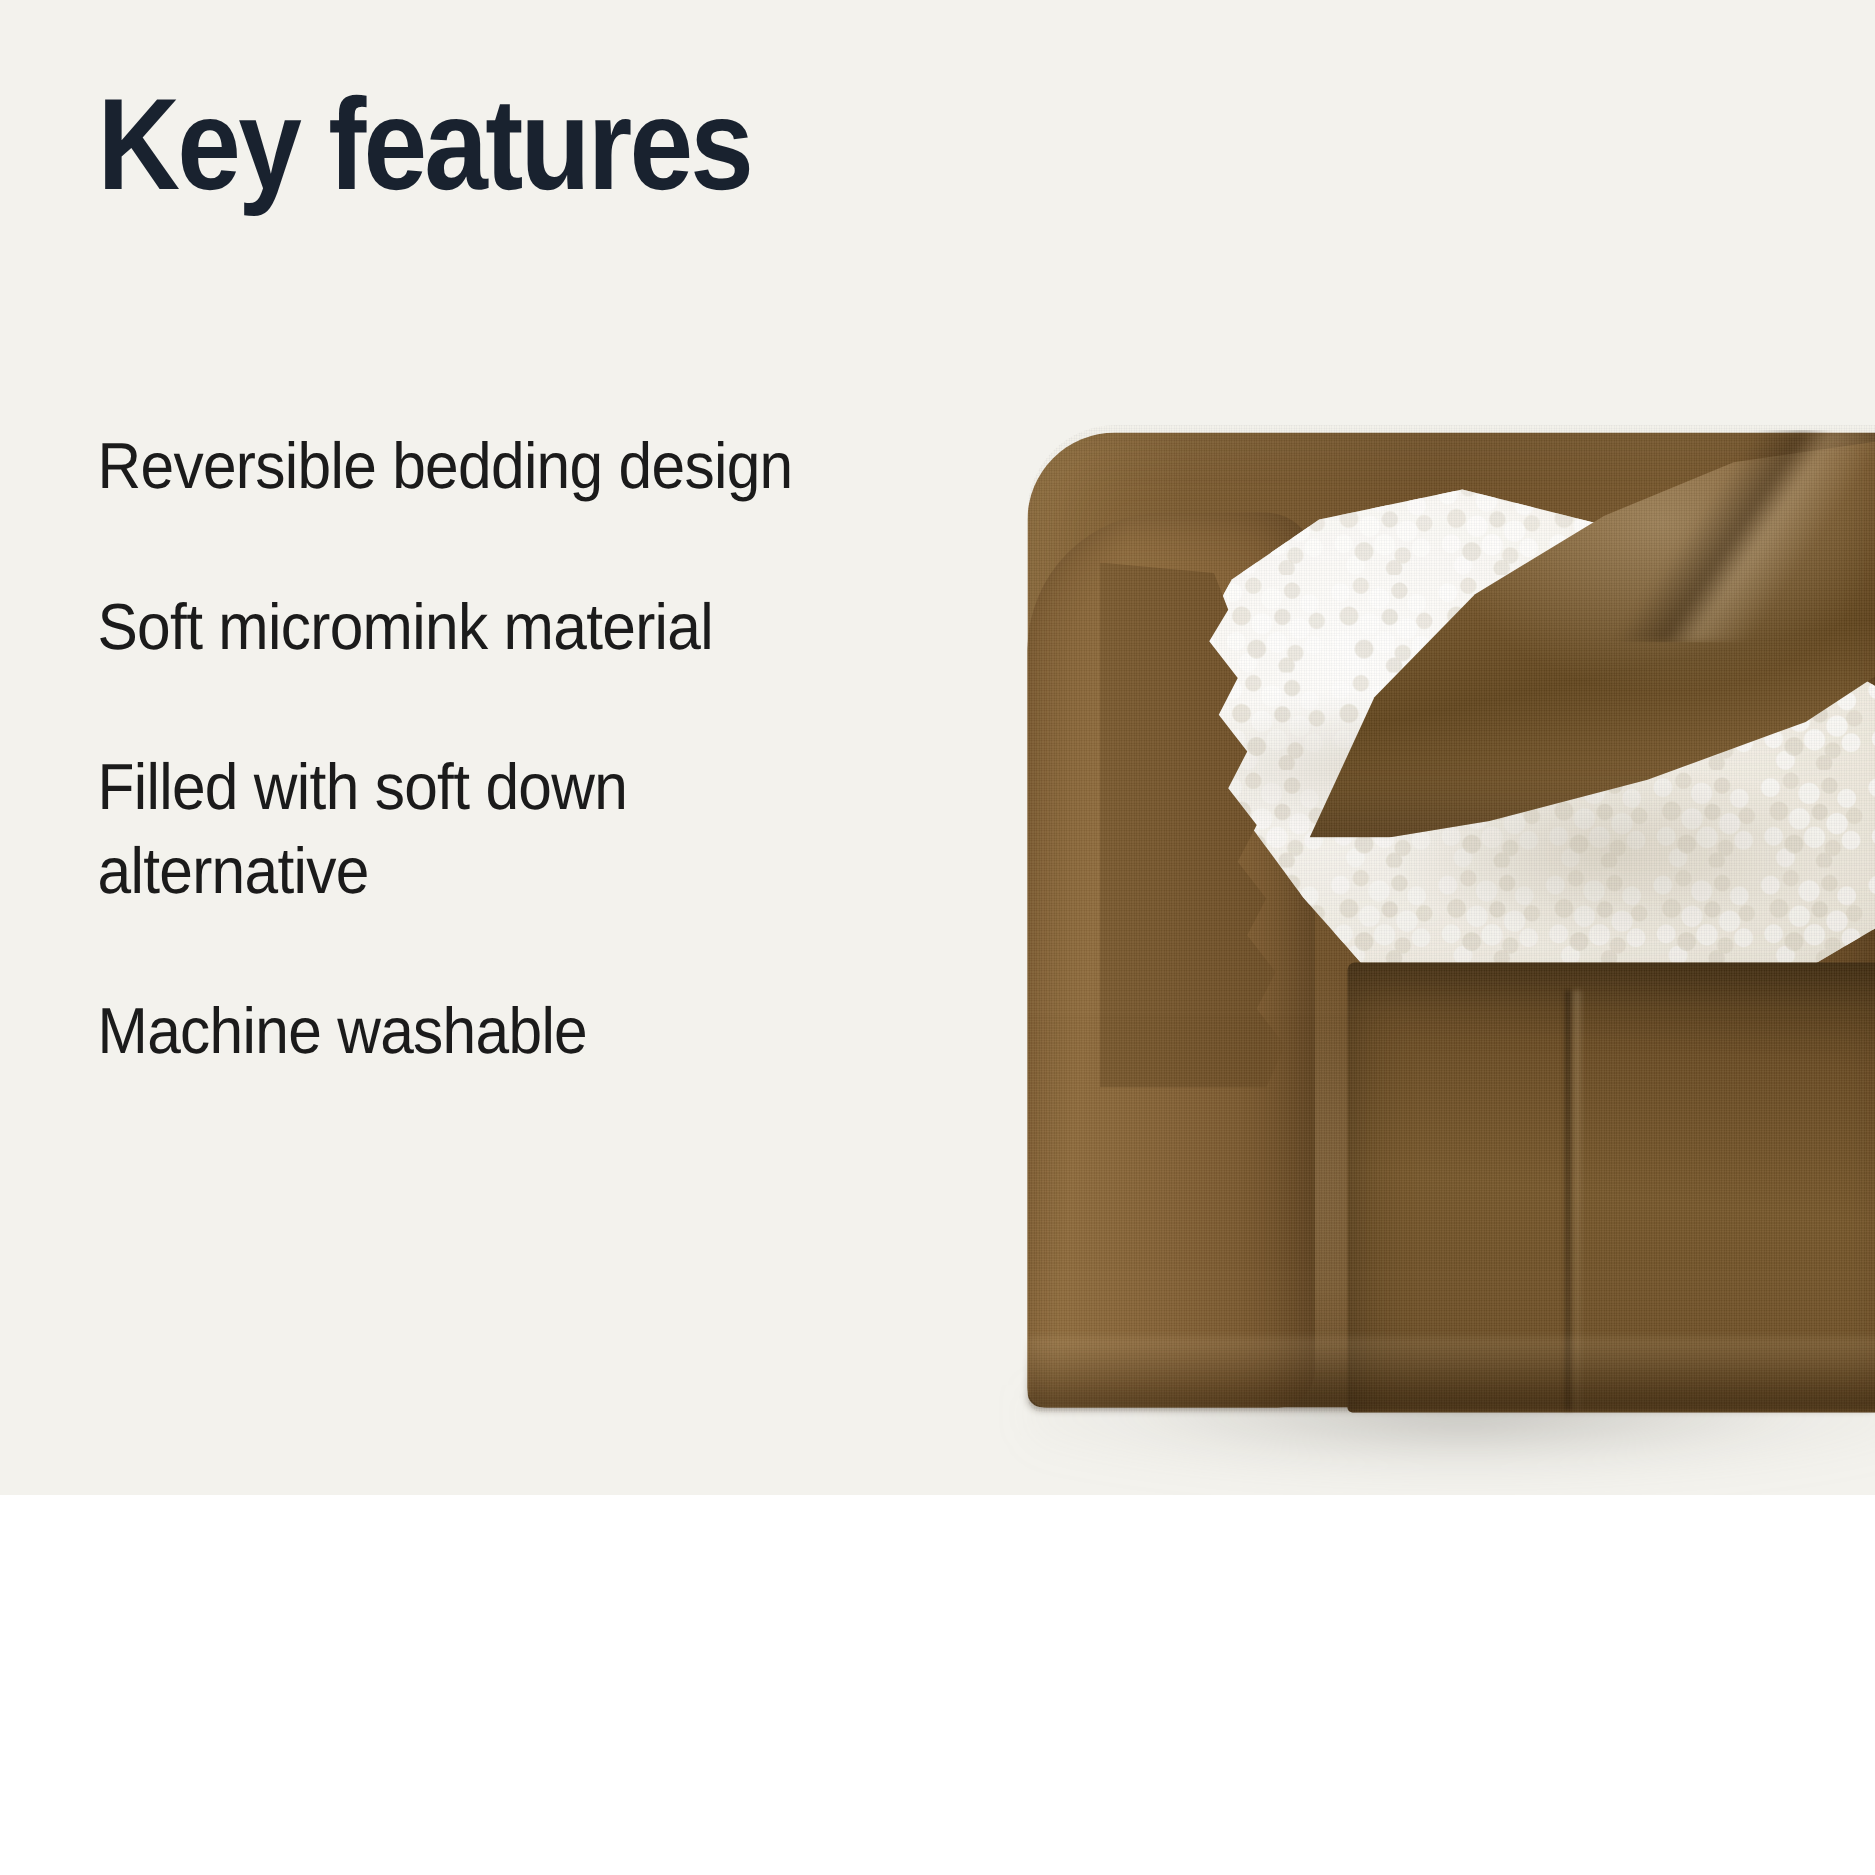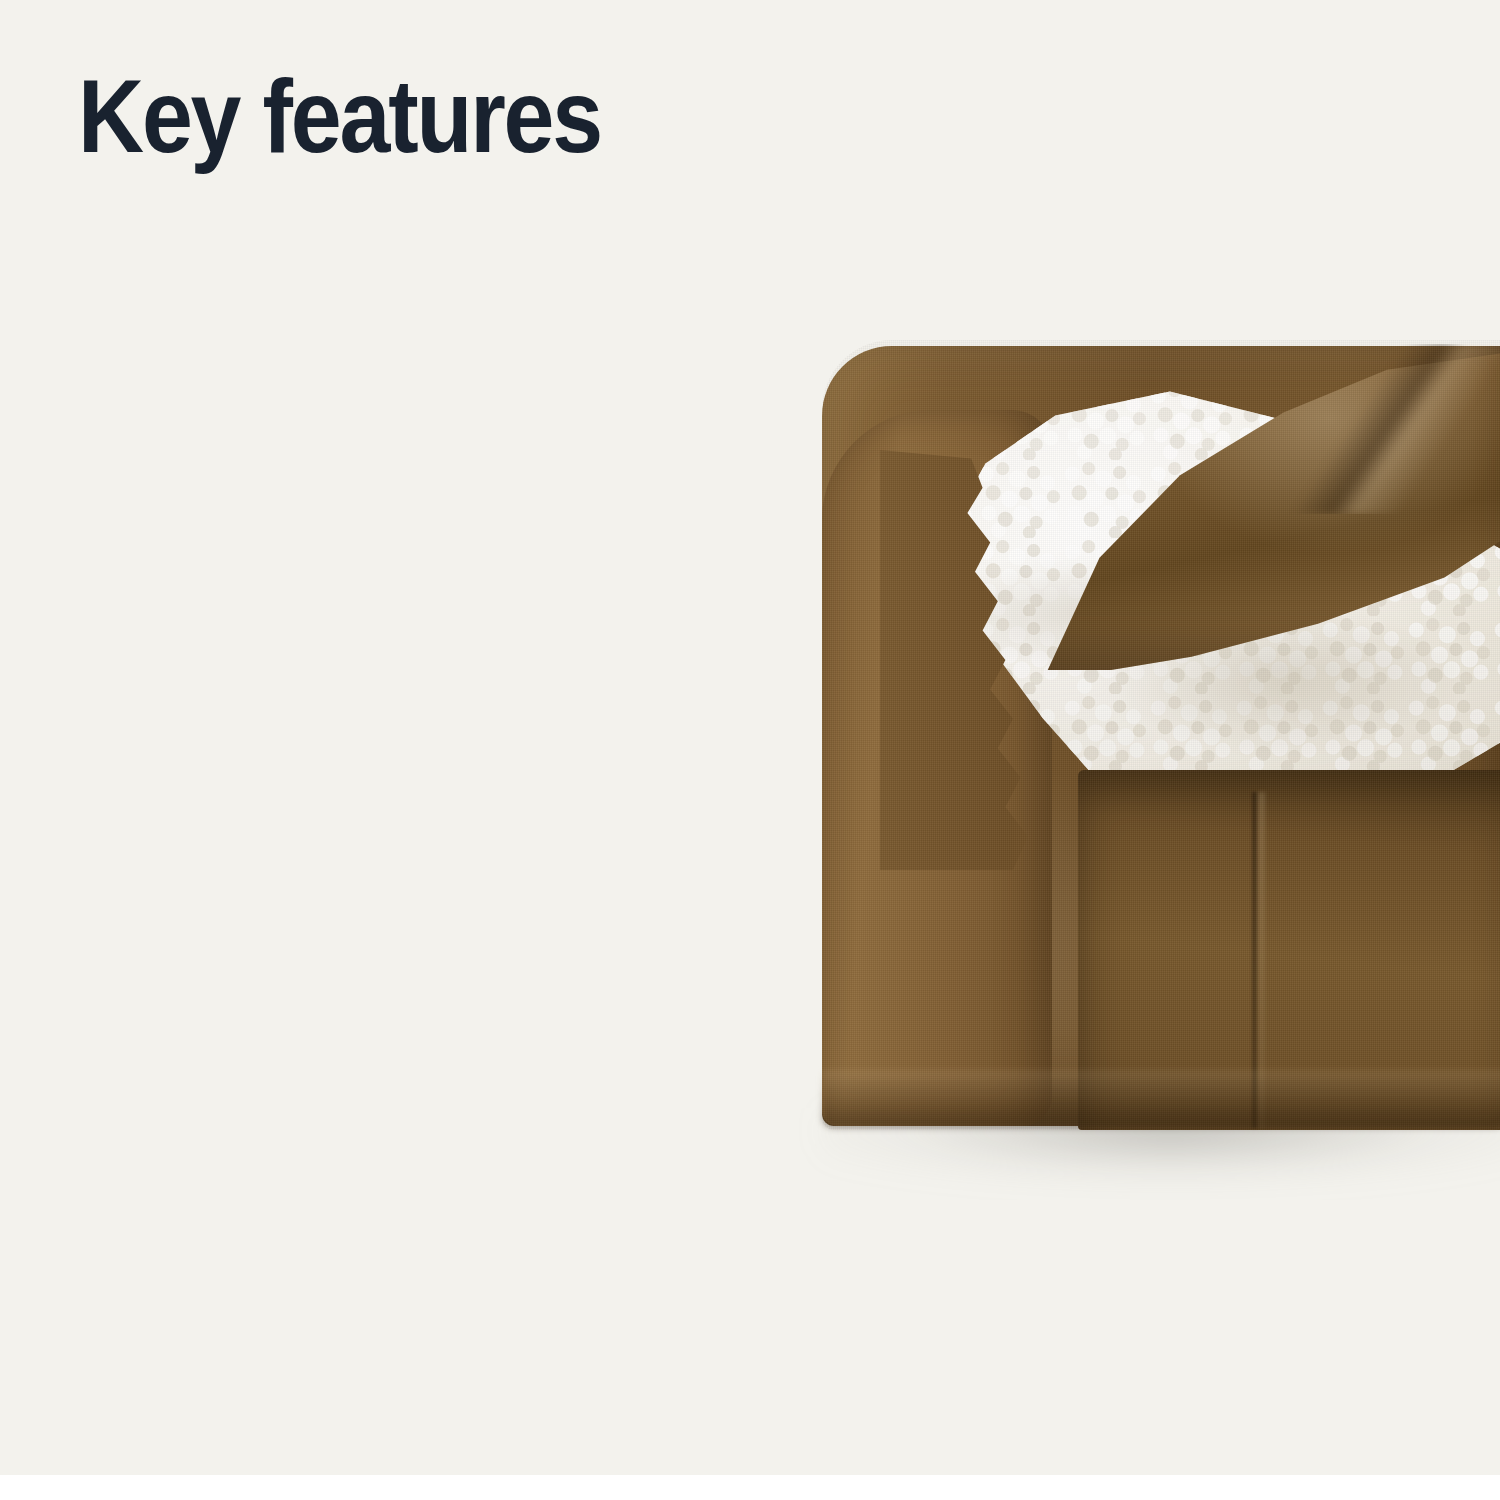--- a/index.html
+++ b/index.html
@@ -9,21 +9,21 @@
   body {
     width: 1500px;
     height: 1500px;
     overflow: hidden;
     font-family: "Liberation Sans", sans-serif;
   }
 
   .canvas {
     position: relative;
     width: 1500px;
-    height: 1475px;
+    height: 1196px;
     background: #F3F2ED;
     overflow: hidden;
   }
 
   
   .text-col {
     position: absolute;
     left: 78px;
     top: 0;
     width: 700px;
@@ -267,20 +267,26 @@
 </style>
 </head>
 <body>
 
 <div class="canvas">
 
   <div class="text-col">
 
     <div class="page-title">Key features</div>
 
+    <div class="feature-list">
+      <div class="feature-item">Reversible bedding design</div>
+      <div class="feature-item">Soft micromink material</div>
+      <div class="feature-item">Filled with soft down alternative</div>
+      <div class="feature-item">Machine washable</div>
+    </div>
   </div>
 
   <div class="product-photo">
 
     <div class="ground-shadow"></div>
 
     <div class="blanket-body"></div>
 
     <div class="blanket-left-roll"></div>
 

